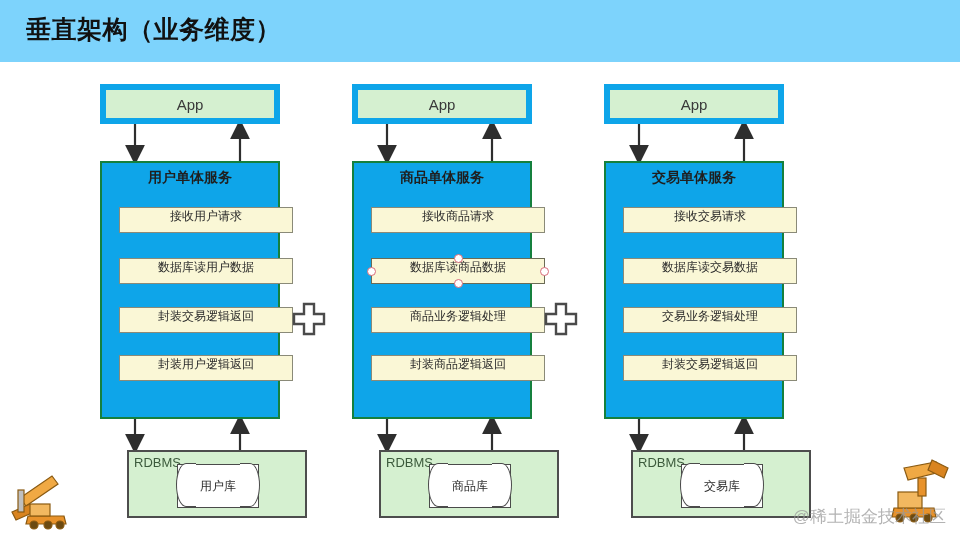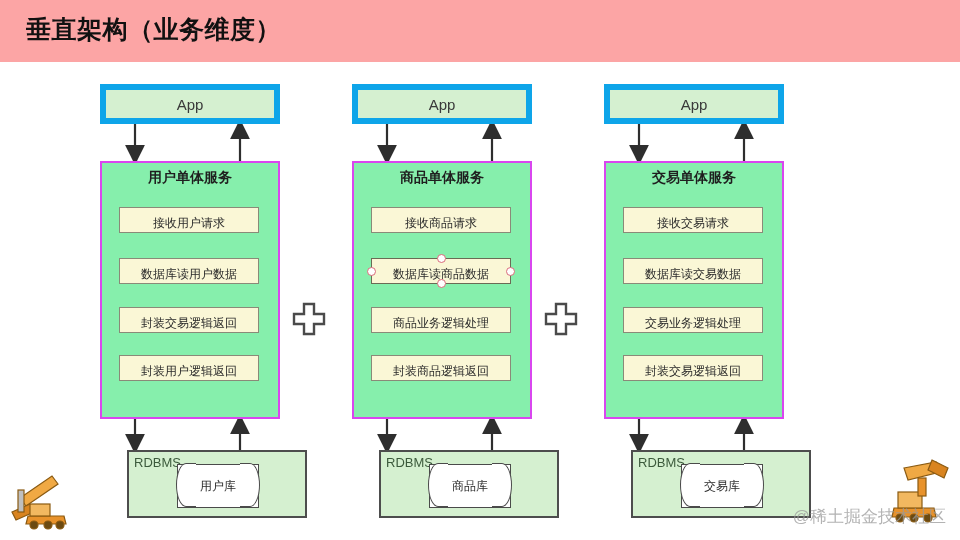--- a/index.html
+++ b/index.html
@@ -7,21 +7,21 @@
     width:960px;height:540px;
     background:#ffffff;
     font-family:"Liberation Sans","DejaVu Sans",sans-serif;
     overflow:hidden;position:relative;
   }
   #root{position:relative;width:960px;height:540px;}
 
   
   .header{
     position:absolute;left:0;top:0;width:960px;height:62px;
-    background:#fca5a5;
+    background:#7dd3fc;
   }
   .header-title{
     position:absolute;left:26px;top:13px;
     font-size:25px;font-weight:bold;color:#111111;
     letter-spacing:0.5px;
     font-family:"Liberation Sans","DejaVu Sans",sans-serif;
     white-space:nowrap;
   }
 
   
@@ -34,32 +34,32 @@
     position:absolute;left:0;top:22px;width:180px;height:40px;
     background:#d5f0d0;border:6px solid #0ea5e9;
     box-sizing:border-box;
     display:flex;align-items:center;justify-content:center;
     font-size:15px;color:#3a3a3a;
   }
 
   
   .service-box{
     position:absolute;left:0;top:99px;width:180px;height:258px;
-    background:#86efac;border:2px solid #d946ef;
+    background:#0ea5e9;border:2px solid #15803d;
     box-sizing:border-box;
   }
   .service-title{
     position:absolute;left:0;top:6px;width:100%;
     text-align:center;font-size:14px;font-weight:bold;color:#1f1f1f;
   }
   .step{
-    position:absolute;left:17px;width:140px;height:26px;
+    position:absolute;left:17px;width:174px;height:26px;
     background:#faf7d6;border:1.5px solid #8a8a78;
     box-sizing:border-box;
-    display:flex;align-items:flex-end;justify-content:center;
+    display:flex;align-items:flex-start;justify-content:center;
     font-size:12px;color:#2a2a2a;white-space:nowrap;
   }
   .step.s0{top:44px;}
   .step.s1{top:95px;}
   .step.s2{top:144px;}
   .step.s3{top:192px;}
 
   
   .handle{
     position:absolute;width:9px;height:9px;border-radius:50%;

